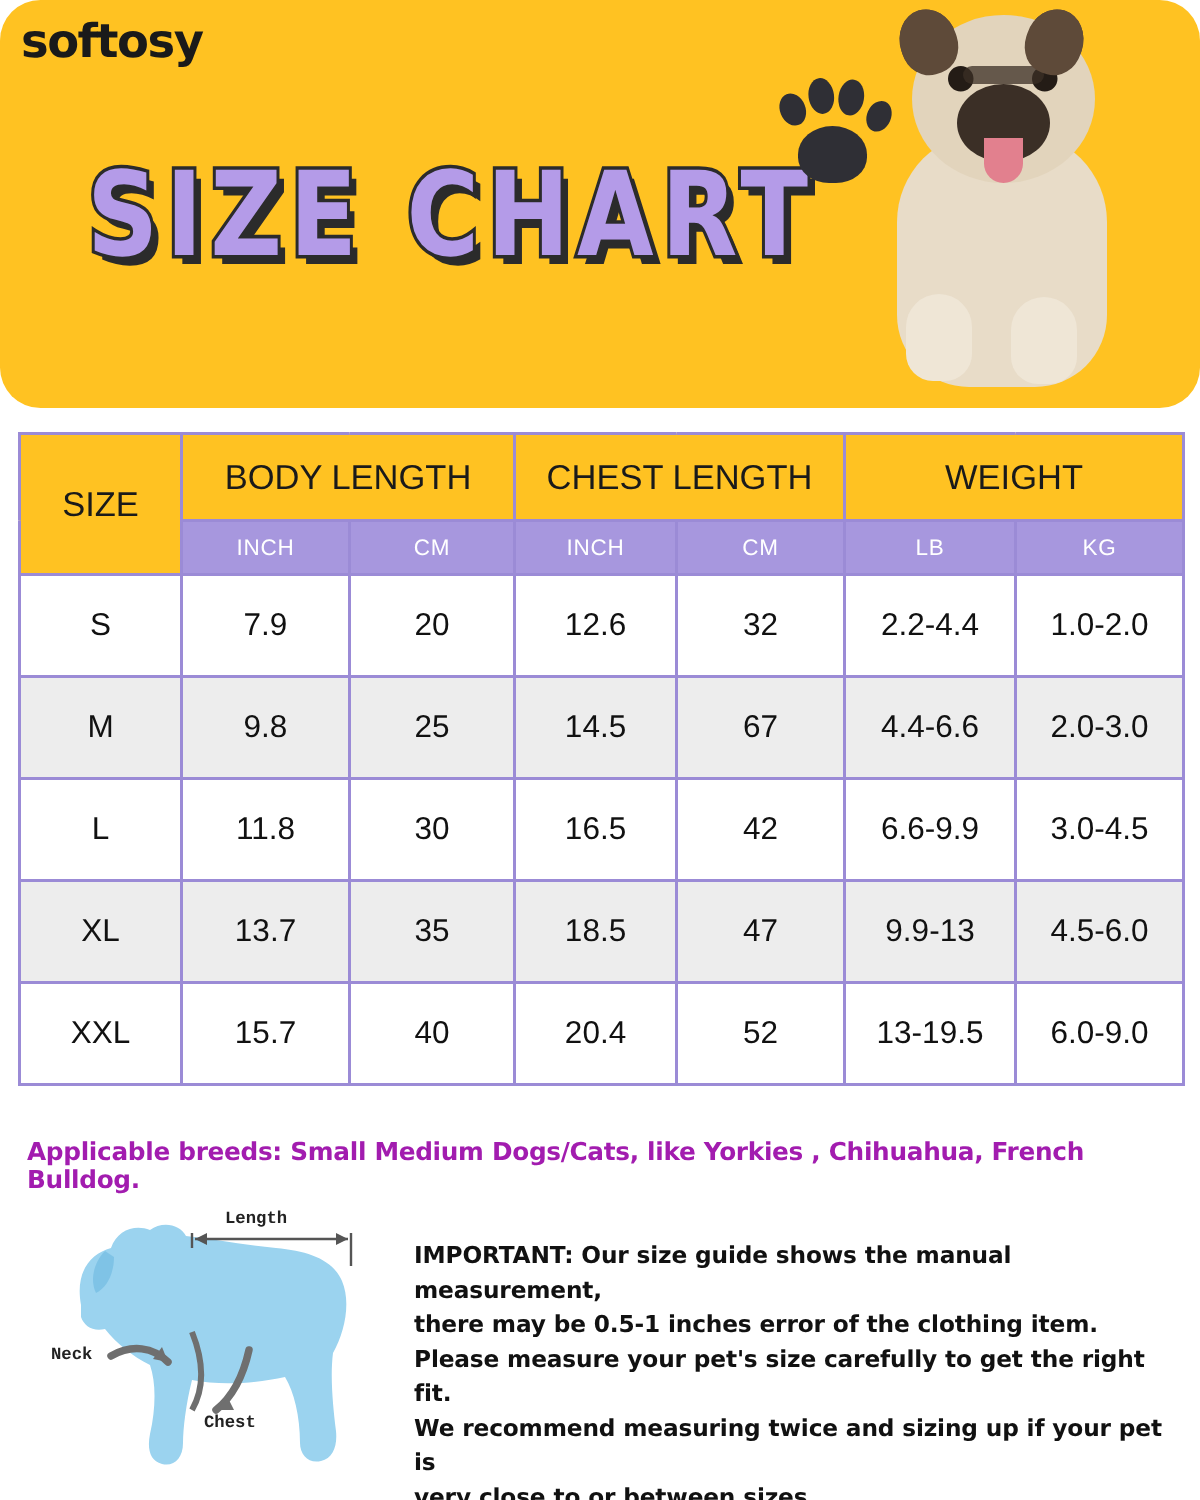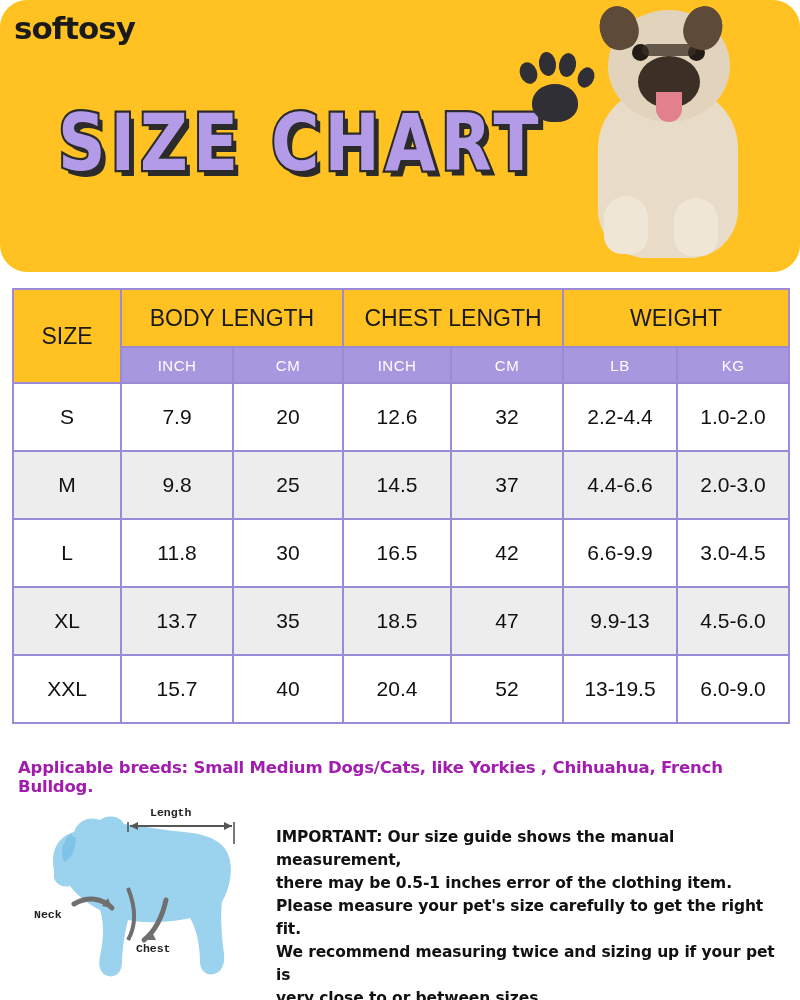--- a/index.html
+++ b/index.html
@@ -136,21 +136,21 @@
   .diagram { position: absolute; left: 16px; top: 4px; width: 248px; height: 205px; }
   .dog-svg { position:absolute; left:0; top:0; }
   .dlabel {
     position: absolute;
     font-family: Liberation Mono, monospace;
     font-weight: bold;
     font-size: 11.5px;
     color: #222;
   }
   .dlabel.length { left: 134px; top: 14px; }
-  .dlabel.neck   { left: 18px;  top: 116px; }
+  .dlabel.neck   { left: 18px;  top: 105px; }
   .dlabel.chest  { left: 120px; top: 150px; }
 
   .important {
     position: absolute; left: 276px; top: 38px; width: 512px;
     font-family: "DejaVu Sans", sans-serif;
     font-weight: bold;
     font-size: 15.5px;
     line-height: 23px;
     color: #111;
     letter-spacing: -0.1px;
@@ -229,21 +229,21 @@
           <td>12.6</td>
           <td>32</td>
           <td>2.2-4.4</td>
           <td>1.0-2.0</td>
         </tr>
         <tr class="alt">
           <td>M</td>
           <td>9.8</td>
           <td>25</td>
           <td>14.5</td>
-          <td>37</td>
+          <td>67</td>
           <td>4.4-6.6</td>
           <td>2.0-3.0</td>
         </tr>
         <tr>
           <td>L</td>
           <td>11.8</td>
           <td>30</td>
           <td>16.5</td>
           <td>42</td>
           <td>6.6-9.9</td>

